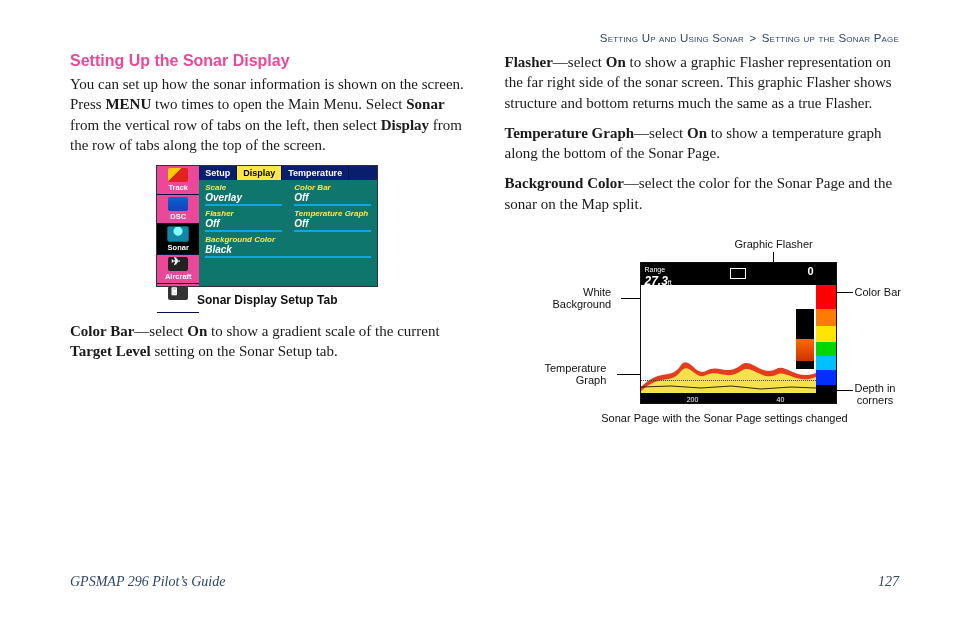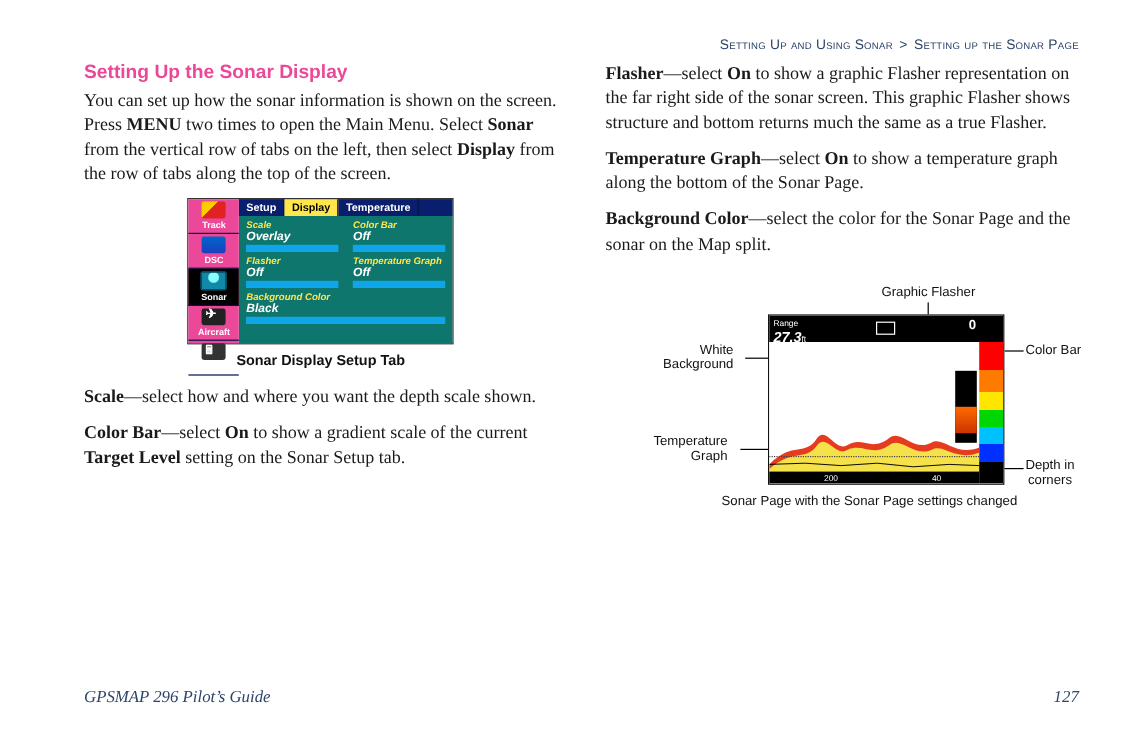--- a/index.html
+++ b/index.html
@@ -123,21 +123,21 @@
     padding: 3px 6px 6px 6px;
     font-family: Arial, sans-serif;
     font-size: 8.5px;
     color: #fff;
     display: grid;
     grid-template-columns: 1fr 1fr;
     column-gap: 12px;
     row-gap: 1px;
   }
   .flabel { color: #ffe64b; font-weight: bold; font-style: italic; font-size: 8px; }
-  .fval   { color: #fff; font-weight: bold; font-style: italic; font-size: 10px; border-bottom: 6px solid #0ea5e9; padding-bottom:1px; margin-bottom:2px;}
+  .fval   { color: #fff; font-weight: bold; font-style: italic; font-size: 10px; border-bottom: 2px solid #0ea5e9; padding-bottom:1px; margin-bottom:2px;}
   .fullrow { grid-column: 1 / span 2; }
 
   
   .fig2-area {
     position: relative;
     height: 200px;
     margin-top: 28px;
   }
   .callout {
     position: absolute;
@@ -297,23 +297,20 @@
               <div class="fullrow">
                 <div class="flabel">Background Color</div>
                 <div class="fval">Black</div>
               </div>
             </div>
           </div>
         </div>
         <div class="fig1-caption">Sonar Display Setup Tab</div>
       </div>
 
-      <p>
-        <span class="term">Scale</span><span>—select how and where you want the depth scale shown.</span>
-      </p>
 
       <p>
         <span class="term">Color Bar</span><span>—select </span><span class="term">On</span><span> to show a gradient scale of the current </span><span class="term">Target Level</span><span> setting on the Sonar Setup tab.</span>
       </p>
     </div>
 
     <div class="col">
       <p>
         <span class="term">Flasher</span><span>—select </span><span class="term">On</span><span> to show a graphic Flasher representation on the far right side of the sonar screen. This graphic Flasher shows structure and bottom returns much the same as a true Flasher.</span>
       </p>

